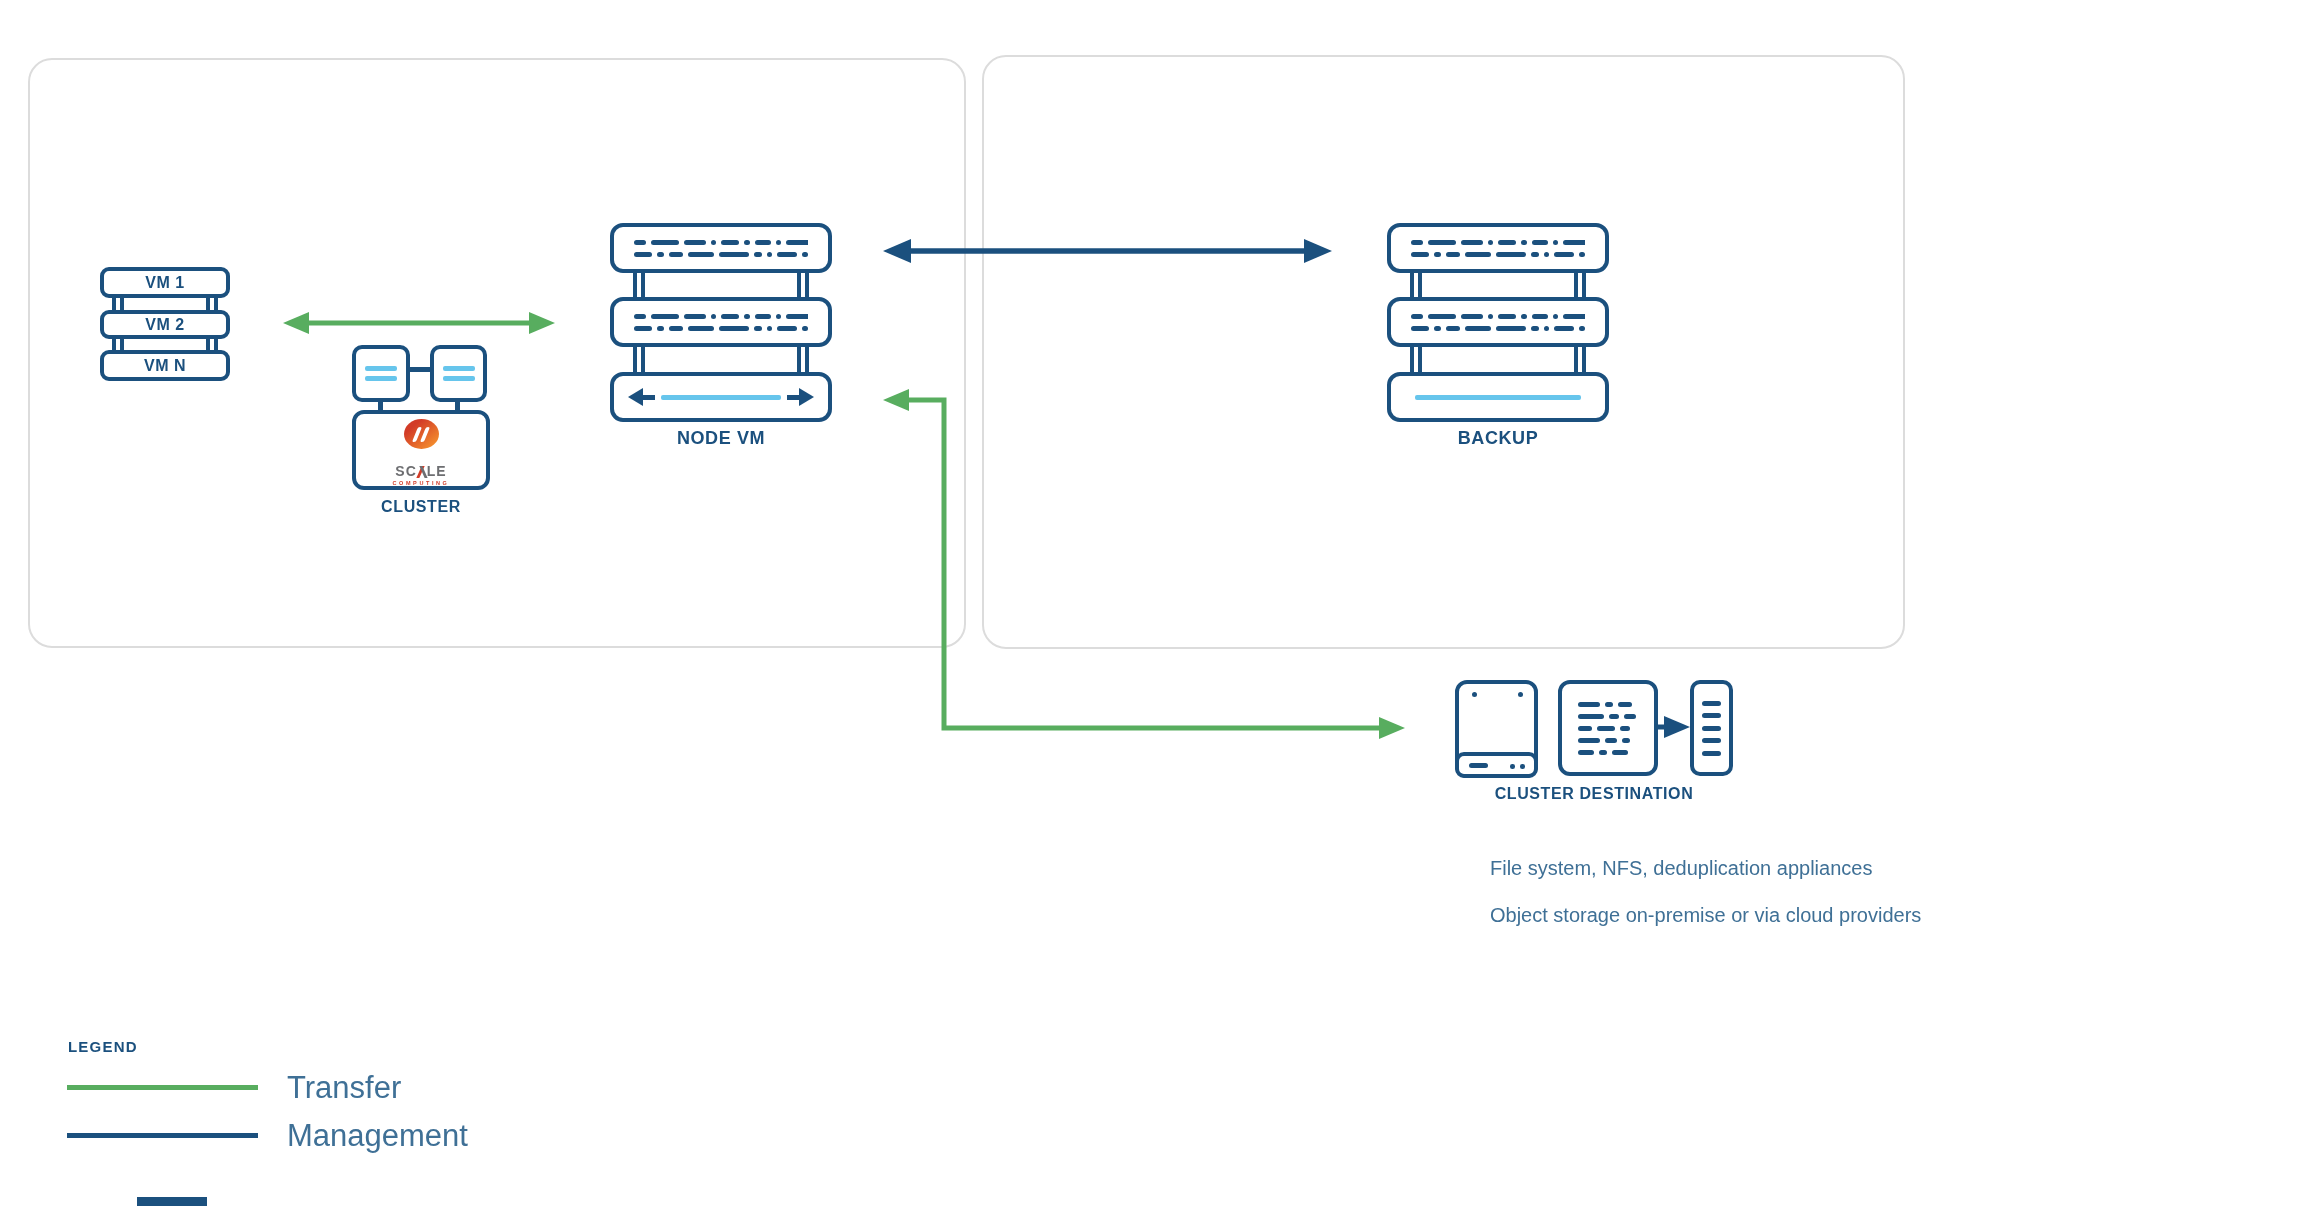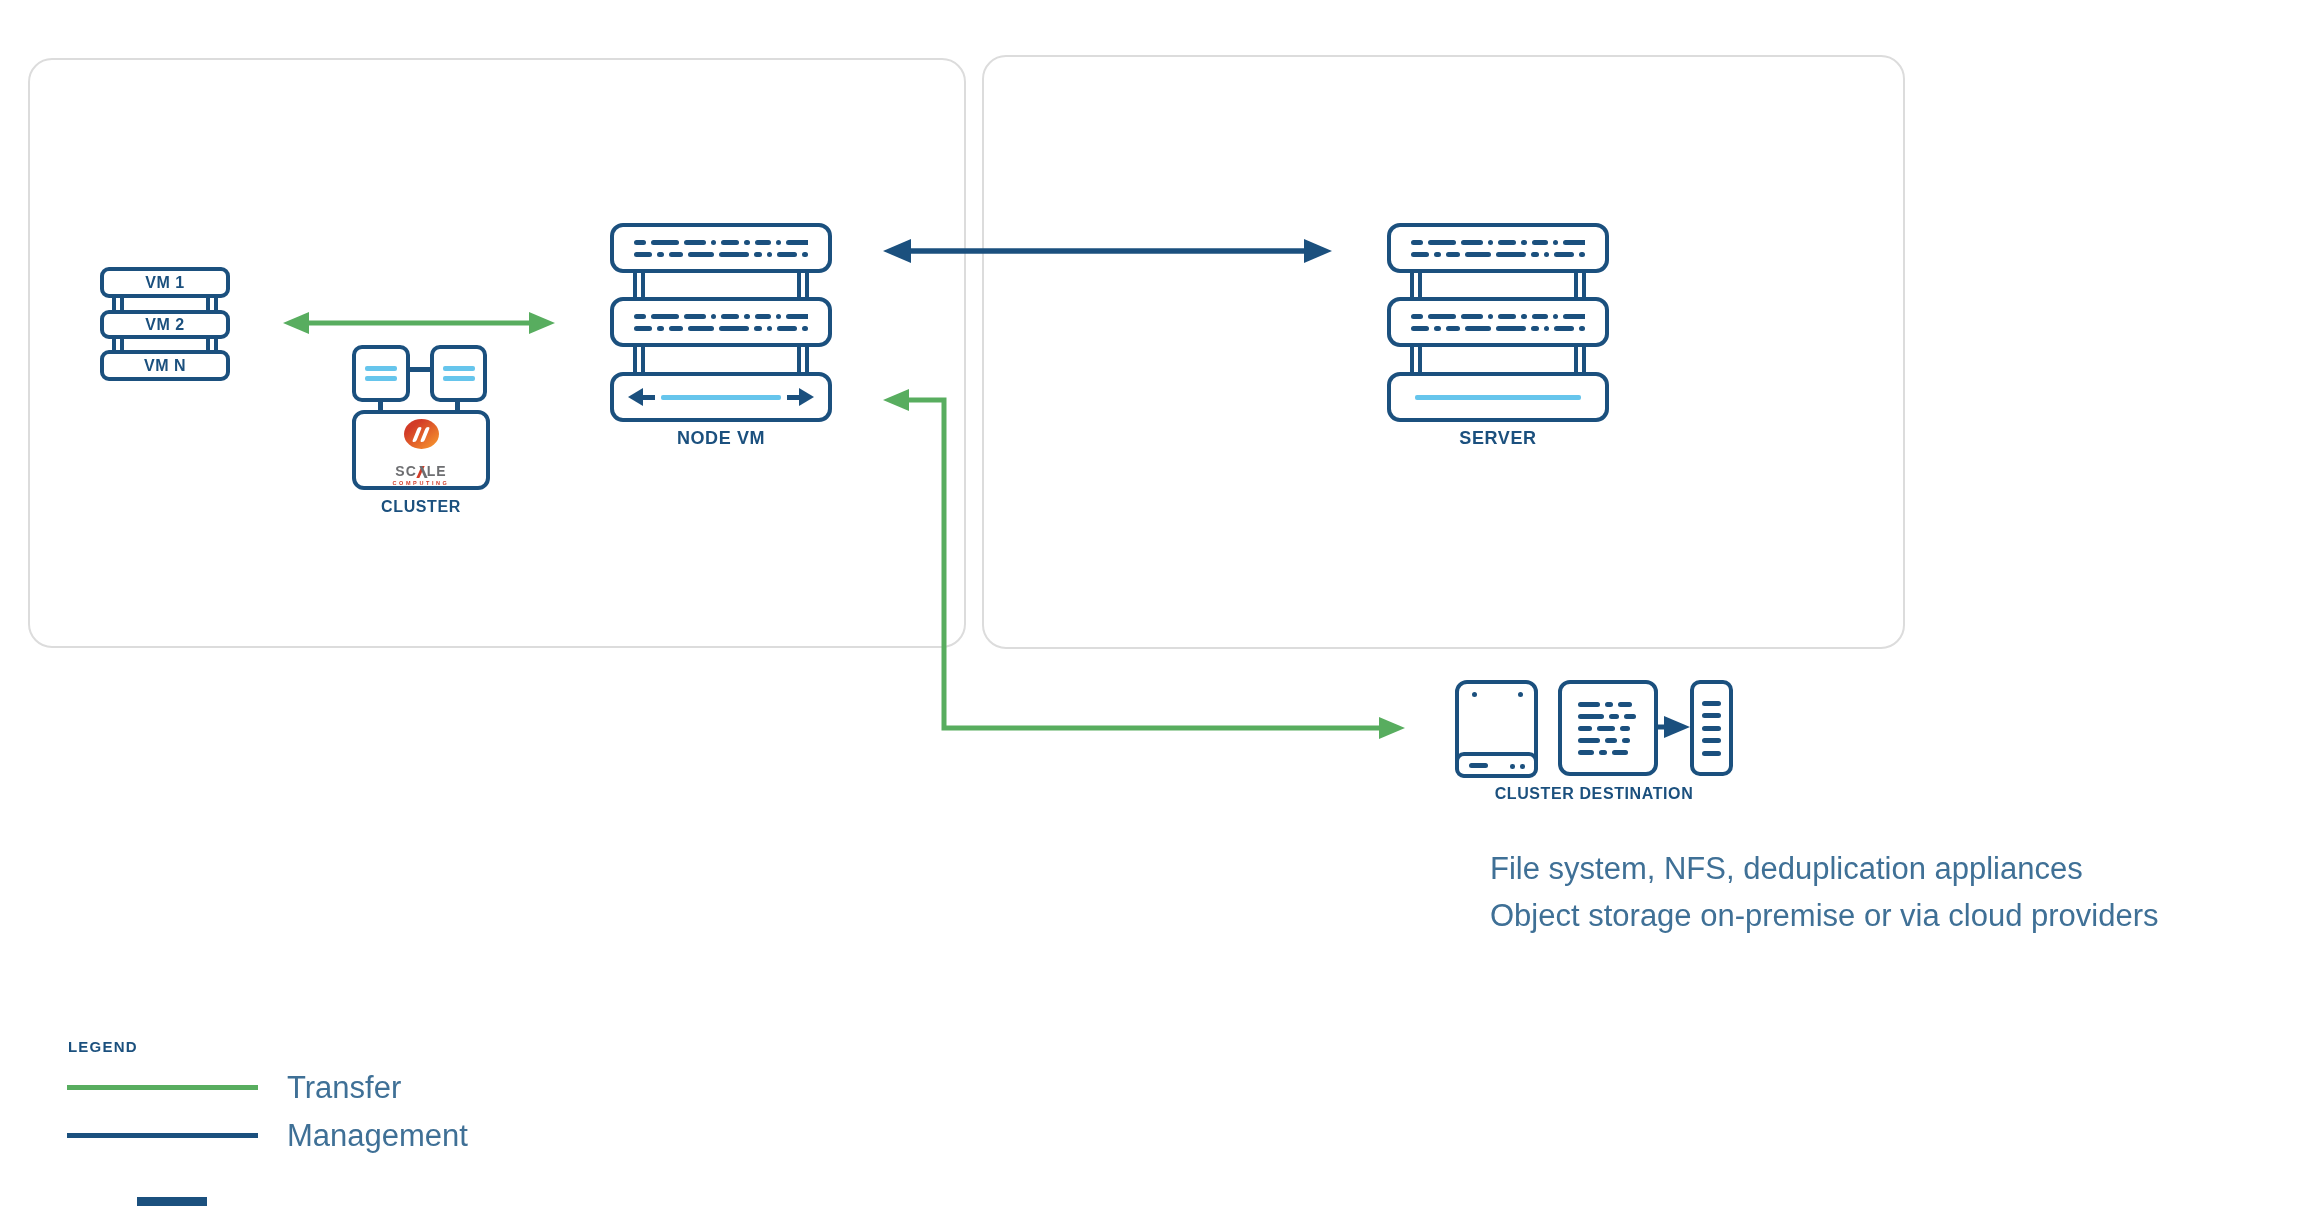--- a/index.html
+++ b/index.html
@@ -56,21 +56,21 @@
   .icon-label{position:absolute;text-align:center;font-weight:bold;color:var(--navy);
     letter-spacing:.6px;font-size:18px;}
   .icon-label.small{font-size:16px;}
 
   
   .bk-box{position:absolute;border:4px solid var(--navy);background:#fff;}
   .dot{position:absolute;background:var(--navy);border-radius:50%;}
   .bk-dash{position:absolute;background:var(--navy);border-radius:2.5px;height:5px;}
 
   
-  .desc-line{height:47px;display:flex;align-items:center;font-size:31px;color:var(--text);text-align:center;}
+  .desc-line{height:47px;display:flex;align-items:center;font-size:20px;color:var(--text);text-align:center;}
   .legend-title{position:absolute;left:68px;top:1038px;font-size:15px;font-weight:bold;
     color:var(--navy);letter-spacing:1.2px;}
   .legend-line{position:absolute;left:67px;width:191px;height:5px;}
   .legend-text{position:absolute;left:287px;font-size:31px;color:var(--text);}
   svg.overlay{position:absolute;left:0;top:0;z-index:3;pointer-events:none;}
 </style>
 </head>
 <body>
 
 <div id="panel-left" class="panel"></div>
@@ -233,21 +233,21 @@
         <i style="width: 8px;"></i>
         <i style="width: 5px;"></i>
         <i style="width: 20px;"></i>
         <i style="width: 6px;"></i>
       </div>
   </div>
   <div class="srv-unit" style="top:149px;justify-content:center;">
     <div class="blue-bar-full"></div>
   </div>
 </div>
-<div class="icon-label" style="left:1387px;top:428px;width:222px;">SERVER</div>
+<div class="icon-label" style="left:1387px;top:428px;width:222px;">BACKUP</div>
 
 <div>
   <div class="bk-box" style="left:1455px;top:680px;width:83px;height:98px;border-radius:12px;">
     <span class="dot" style="left:13px;top:8px;width:5px;height:5px;"></span>
     <span class="dot" style="left:59px;top:8px;width:5px;height:5px;"></span>
   </div>
   <div class="bk-box" style="left:1455px;top:752px;width:83px;height:26px;border-radius:9px;z-index:2;">
     <span class="bk-dash" style="left:10px;top:7px;width:19px;"></span>
     <span class="dot" style="left:51px;top:8px;width:4.5px;height:4.5px;"></span>
     <span class="dot" style="left:61px;top:8px;width:4.5px;height:4.5px;"></span>

